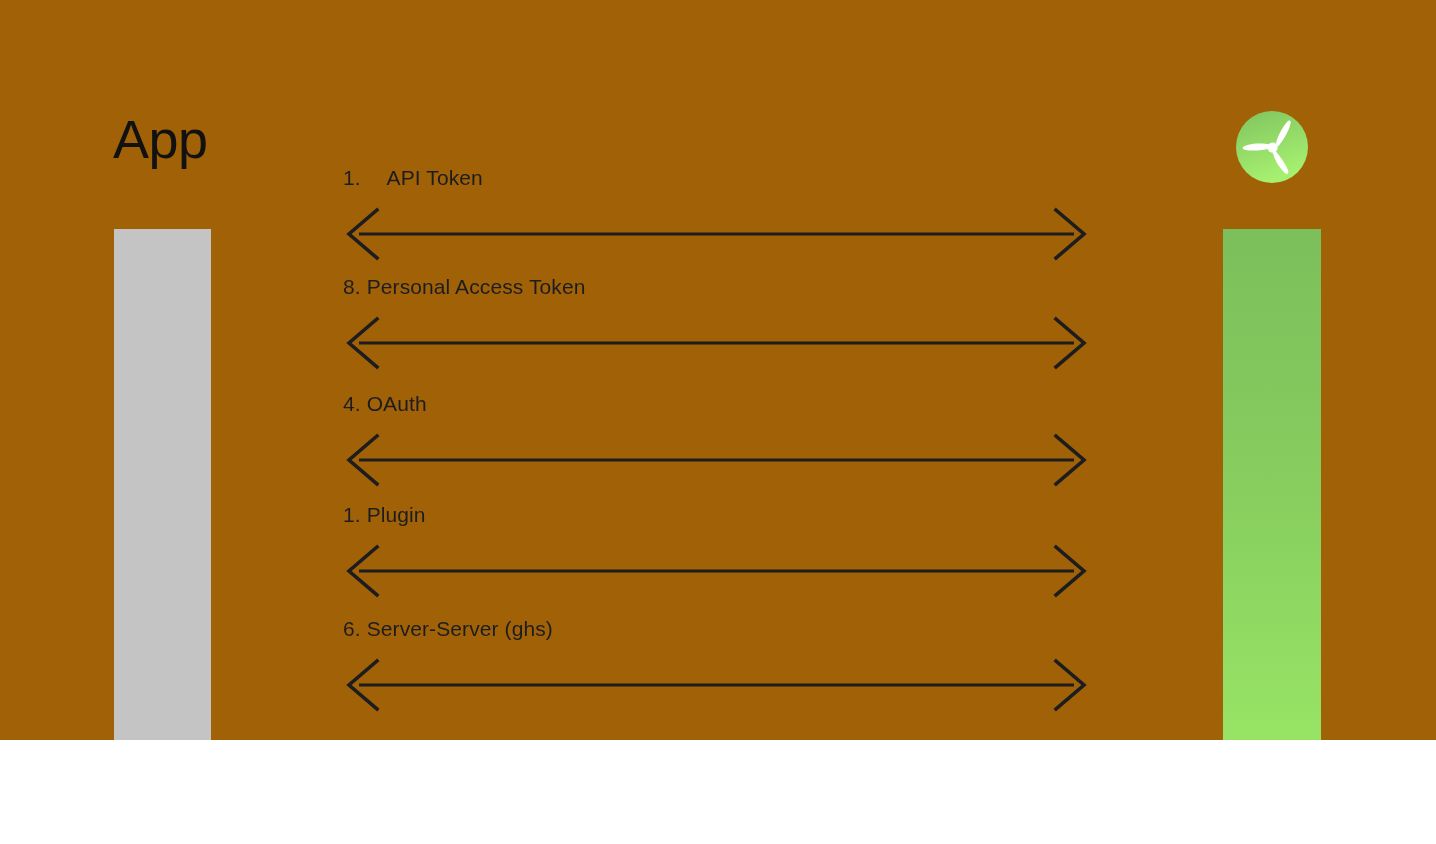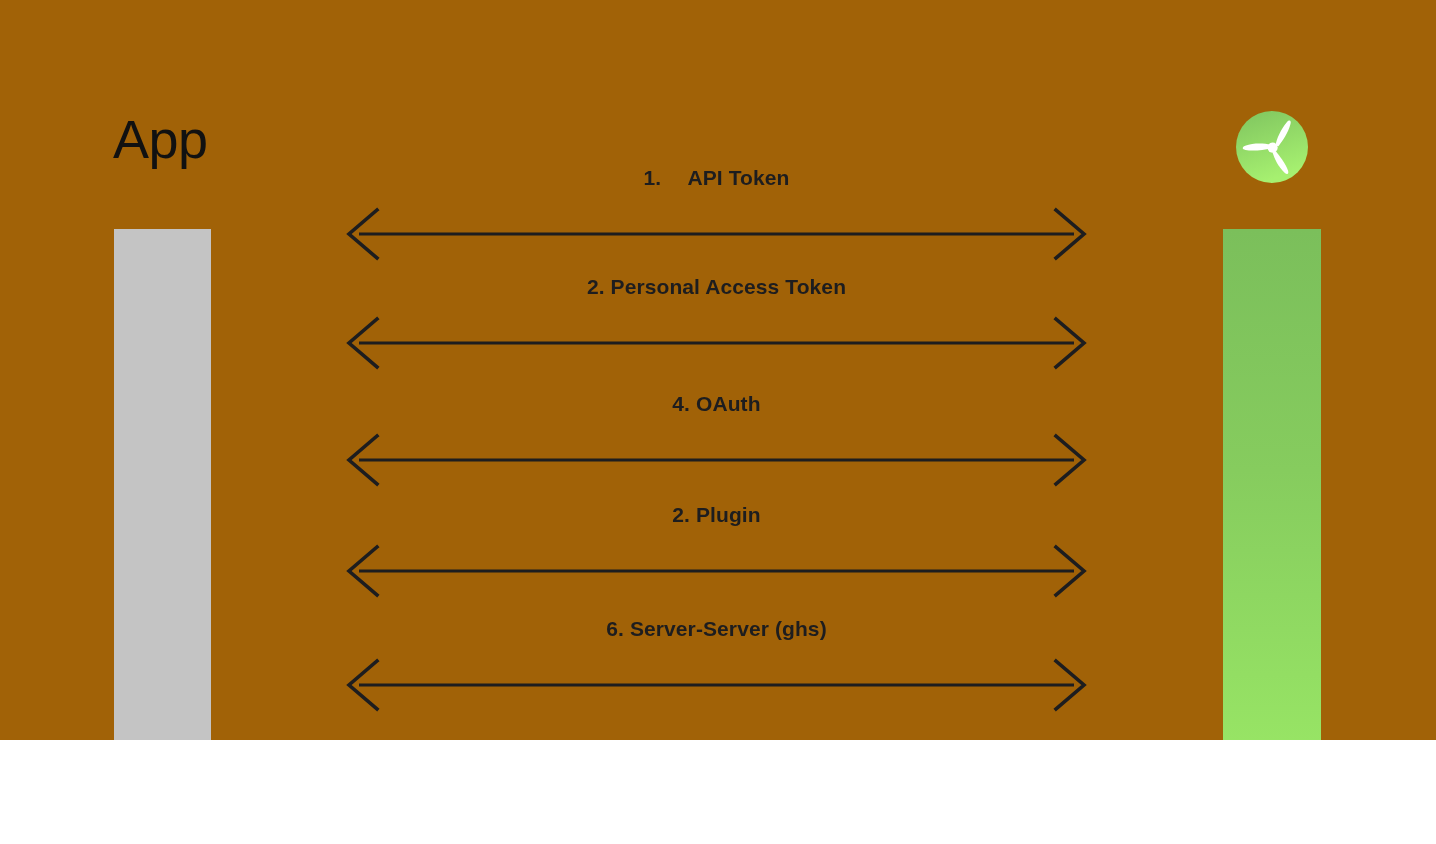--- a/index.html
+++ b/index.html
@@ -58,23 +58,22 @@
   .message {
     position: absolute;
     left: 343px;
     width: 747px;
   }
   .message-label {
     position: absolute;
     left: 0;
     right: 0;
     bottom: 16px;
-    text-align: center;
     font-size: 21px;
-    font-weight: 700;
+    font-weight: 400;
     color: #1d1d1f;
     white-space: pre;
     letter-spacing: 0.1px;
   }
   .message-arrow {
     position: absolute;
     left: 0;
     top: 0;
     width: 747px;
     height: 56px;
@@ -116,39 +115,39 @@
   <div class="message" style="top:206px;">
     <div class="message-label">1.  API Token</div>
     <svg class="message-arrow" viewBox="0 0 747 56">
       <line x1="16" y1="28" x2="731" y2="28" stroke="#1d1d1f" stroke-width="3.2"></line>
       <polyline points="34,4 6,28 34,52" fill="none" stroke="#1d1d1f" stroke-width="3.6" stroke-linecap="square"></polyline>
       <polyline points="713,4 741,28 713,52" fill="none" stroke="#1d1d1f" stroke-width="3.6" stroke-linecap="square"></polyline>
     </svg>
   </div>
 
   <div class="message" style="top:315px;">
-    <div class="message-label">2. Personal Access Token</div>
+    <div class="message-label">8. Personal Access Token</div>
     <svg class="message-arrow" viewBox="0 0 747 56">
       <line x1="16" y1="28" x2="731" y2="28" stroke="#1d1d1f" stroke-width="3.2"></line>
       <polyline points="34,4 6,28 34,52" fill="none" stroke="#1d1d1f" stroke-width="3.6" stroke-linecap="square"></polyline>
       <polyline points="713,4 741,28 713,52" fill="none" stroke="#1d1d1f" stroke-width="3.6" stroke-linecap="square"></polyline>
     </svg>
   </div>
 
   <div class="message" style="top:432px;">
     <div class="message-label">4. OAuth</div>
     <svg class="message-arrow" viewBox="0 0 747 56">
       <line x1="16" y1="28" x2="731" y2="28" stroke="#1d1d1f" stroke-width="3.2"></line>
       <polyline points="34,4 6,28 34,52" fill="none" stroke="#1d1d1f" stroke-width="3.6" stroke-linecap="square"></polyline>
       <polyline points="713,4 741,28 713,52" fill="none" stroke="#1d1d1f" stroke-width="3.6" stroke-linecap="square"></polyline>
     </svg>
   </div>
 
   <div class="message" style="top:543px;">
-    <div class="message-label">2. Plugin</div>
+    <div class="message-label">1. Plugin</div>
     <svg class="message-arrow" viewBox="0 0 747 56">
       <line x1="16" y1="28" x2="731" y2="28" stroke="#1d1d1f" stroke-width="3.2"></line>
       <polyline points="34,4 6,28 34,52" fill="none" stroke="#1d1d1f" stroke-width="3.6" stroke-linecap="square"></polyline>
       <polyline points="713,4 741,28 713,52" fill="none" stroke="#1d1d1f" stroke-width="3.6" stroke-linecap="square"></polyline>
     </svg>
   </div>
 
   <div class="message" style="top:657px;">
     <div class="message-label">6. Server-Server (ghs)</div>
     <svg class="message-arrow" viewBox="0 0 747 56">

